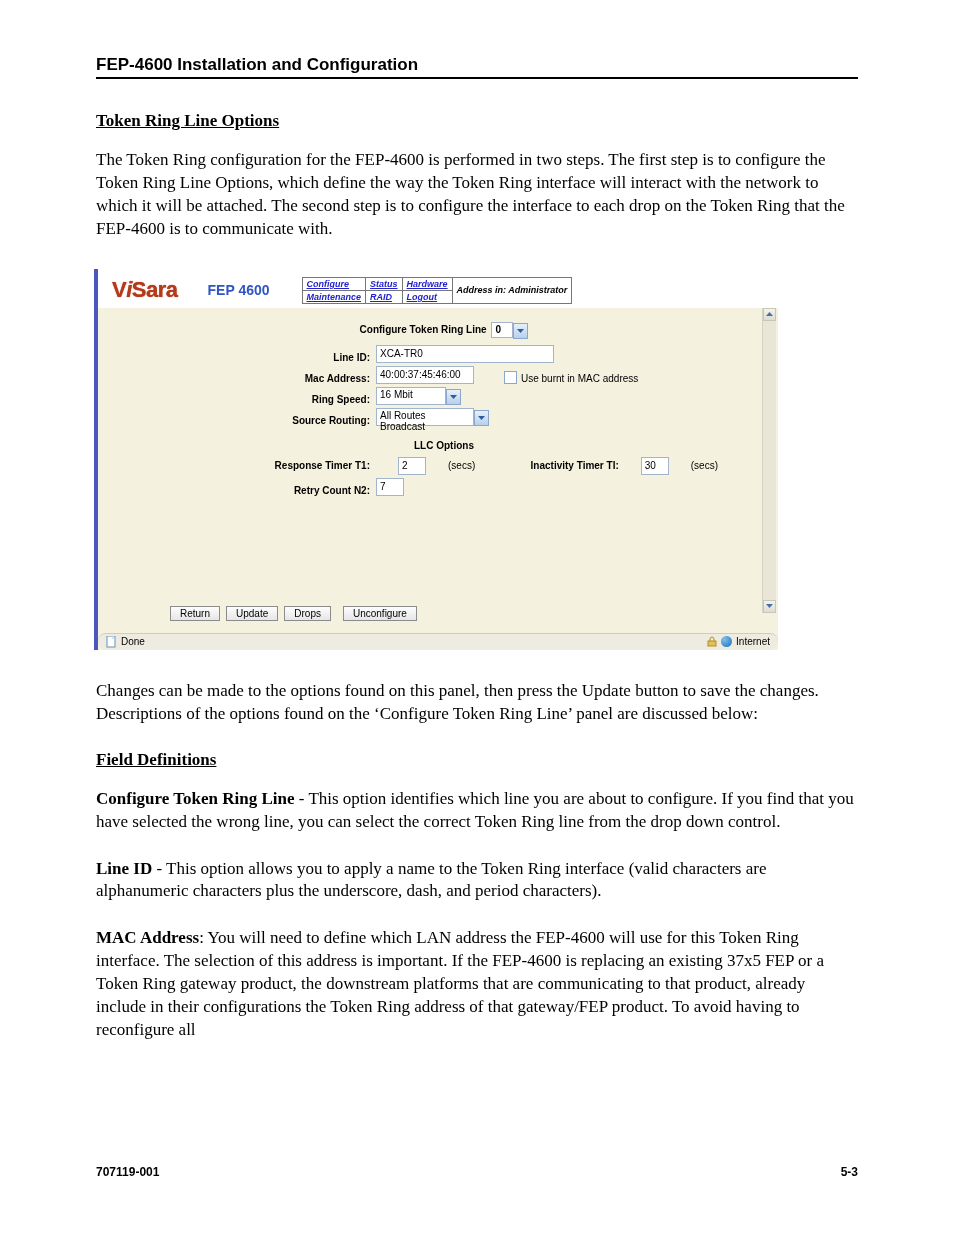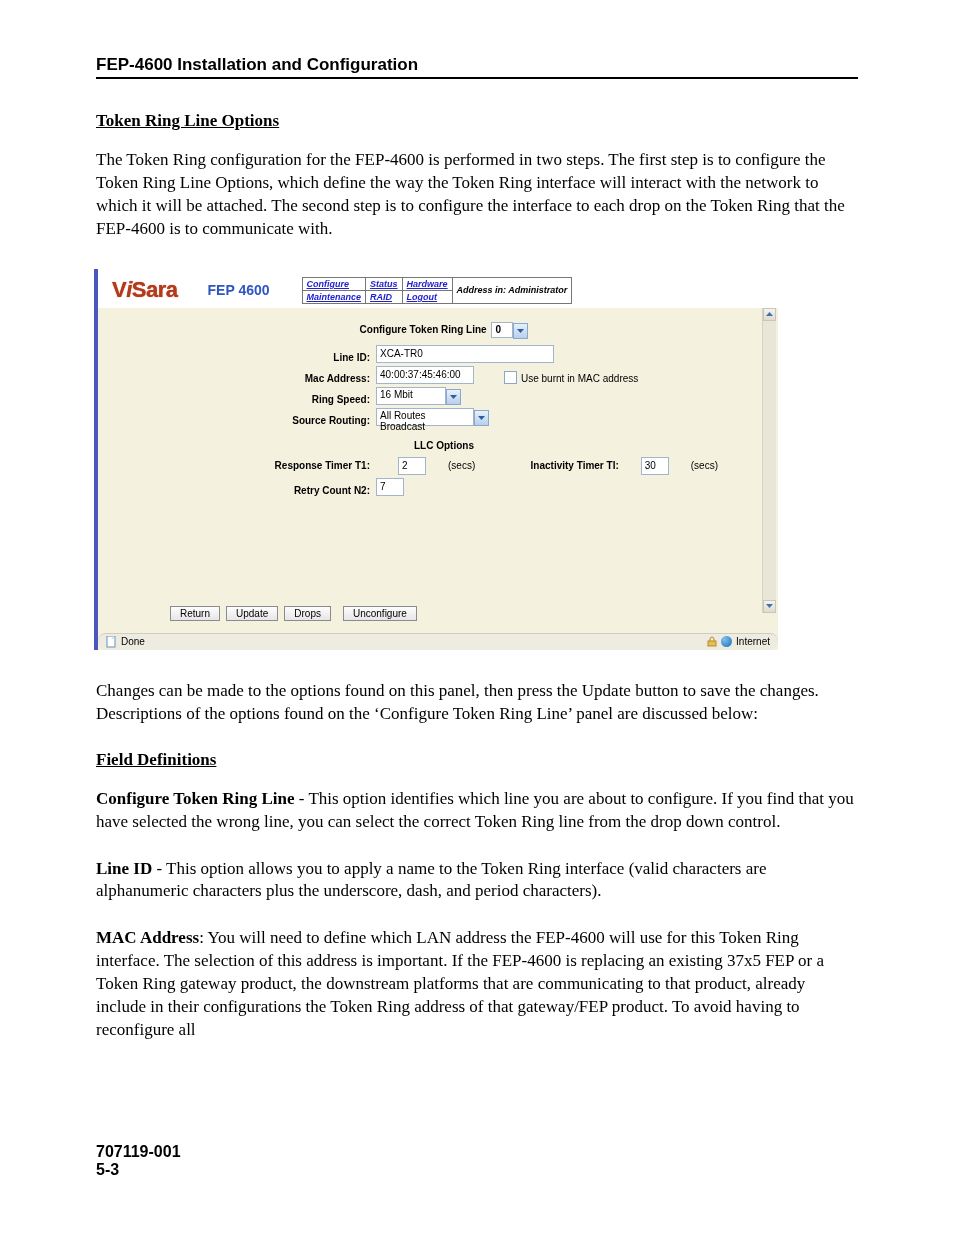--- a/index.html
+++ b/index.html
@@ -165,22 +165,21 @@
   .globe-icon{width:11px;height:11px;border-radius:50%;background:radial-gradient(circle at 30% 30%,#7fc0f0,#1a6fb5);display:inline-block;}
   .page-icon{width:11px;height:12px;}
   .footer {
     position:absolute;
     bottom:56px;
     left:96px; right:96px;
     display:flex;
     justify-content:space-between;
     font-family: Arial, Helvetica, sans-serif;
     font-weight:bold;
-    font-size:16px;
-    flex-direction:column;
+    font-size:12px;
   }
 </style>
 </head>
 <body>
 
 <div class="page">
   <div class="doc-header">FEP-4600 Installation and Configuration</div>
 
   <div class="section-title">Token Ring Line Options</div>
 

